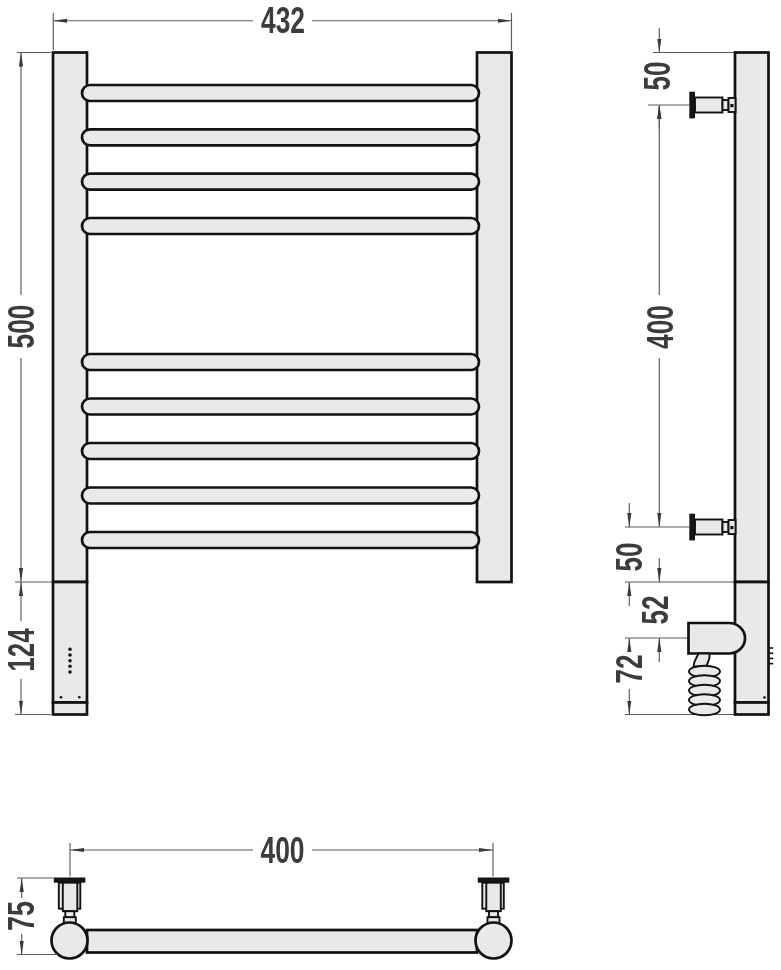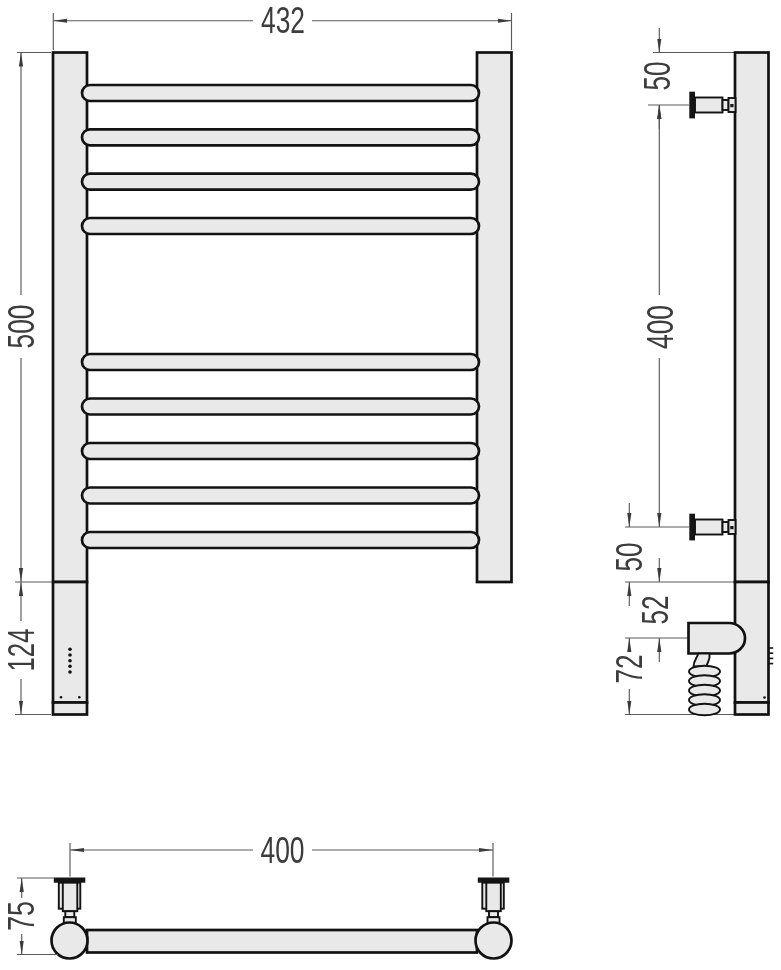--- a/index.html
+++ b/index.html
@@ -1,17 +1,17 @@
 <!DOCTYPE html>
 <html><head>
 <meta charset="utf-8">
 <style>
   html,body{margin:0;padding:0;background:#ffffff;}
   .canvas{position:relative;width:781px;height:970px;background:#ffffff;overflow:hidden;
-          font-family:"Liberation Sans",sans-serif;}
+          font-family:"Liberation Sans",sans-serif;font-weight:bold;}
   svg{position:absolute;left:0;top:0;}
   .outline{fill:#e9e9e9;stroke:#121212;stroke-width:2.7;}
   .outline-thin{fill:#e9e9e9;stroke:#121212;stroke-width:1.9;}
   .solid{fill:#151515;stroke:none;}
   .dim{stroke:#5a5a5a;stroke-width:1.15;fill:none;}
   .dimtxt{font-family:"Liberation Sans",sans-serif;font-size:36px;fill:#3c3c3c;text-anchor:middle;}
   .dot{fill:#111111;stroke:none;}
 </style>
 </head>
 <body>

